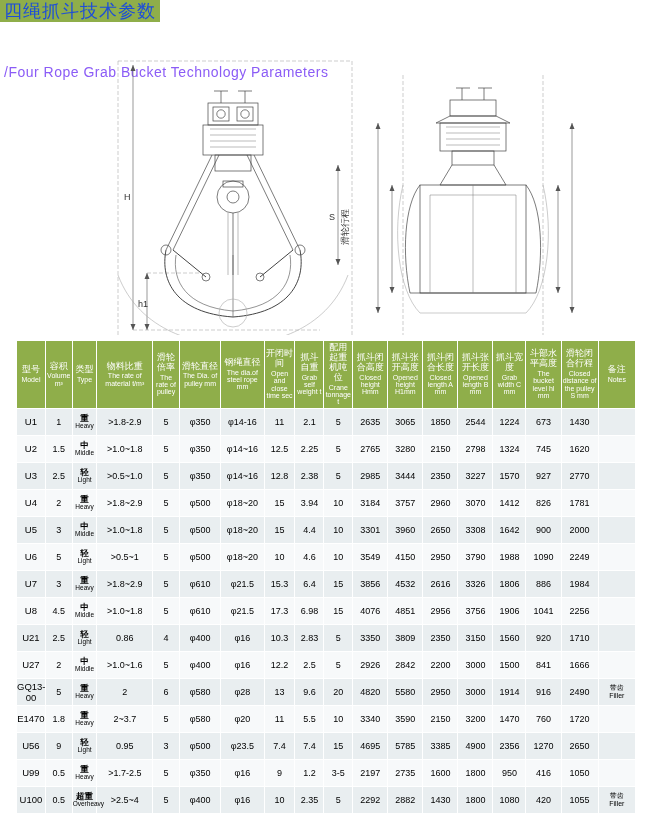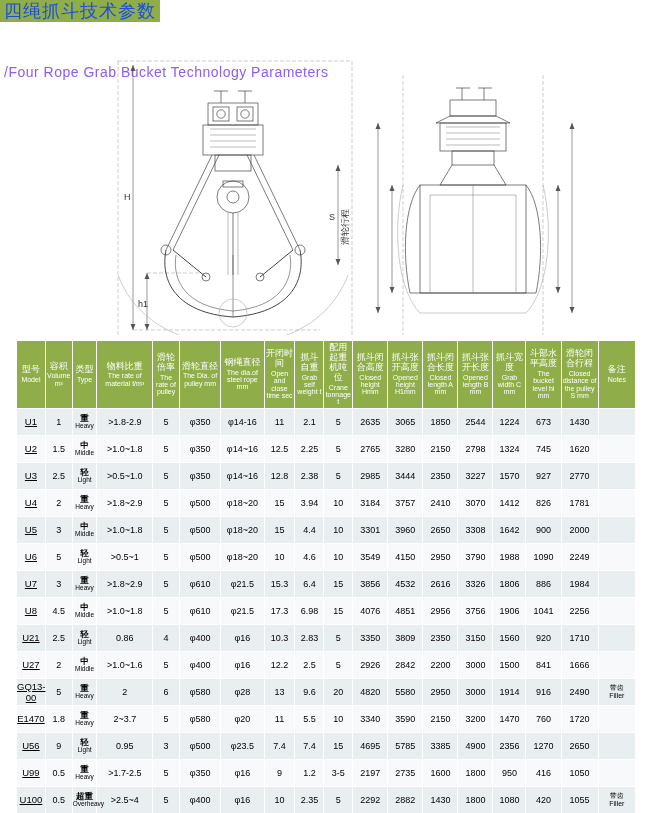--- a/index.html
+++ b/index.html
@@ -59,21 +59,21 @@
   tbody td{
     height:24px;
     font-size:9px;
     color:#000;
   }
   tbody tr.odd td{background:#e9eef0;}
   tbody tr.even td{background:#f7f9fa;}
   td.type .t-cn{display:block;font-size:8.5px;font-weight:bold;line-height:1;}
   td.type .t-en{display:block;font-size:6.5px;line-height:1;}
   td.notes{font-size:7px;line-height:1.15;}
-  td.model{font-size:9.5px;text-decoration:underline;}
+  td.model{font-size:9.5px;}
 </style>
 </head>
 <body>
 
 <div class="title-bar"></div>
 <div class="title-cn">四绳抓斗技术参数</div>
 <div class="title-en">/Four Rope Grab Bucket Technology Parameters</div>
 
 <div class="drawing">
 <svg width="650" height="290" viewBox="0 0 650 290" xmlns="http://www.w3.org/2000/svg">
@@ -371,21 +371,21 @@
           </td>
           <td>&gt;1.8~2.9</td>
           <td>5</td>
           <td>φ500</td>
           <td>φ18~20</td>
           <td>15</td>
           <td>3.94</td>
           <td>10</td>
           <td>3184</td>
           <td>3757</td>
-          <td>2410</td>
+          <td>2960</td>
           <td>3070</td>
           <td>1412</td>
           <td>826</td>
           <td>1781</td>
           <td class="notes"></td>
         </tr>
         <tr class="odd">
           <td class="model">U5</td>
           <td>3</td>
           <td class="type">

